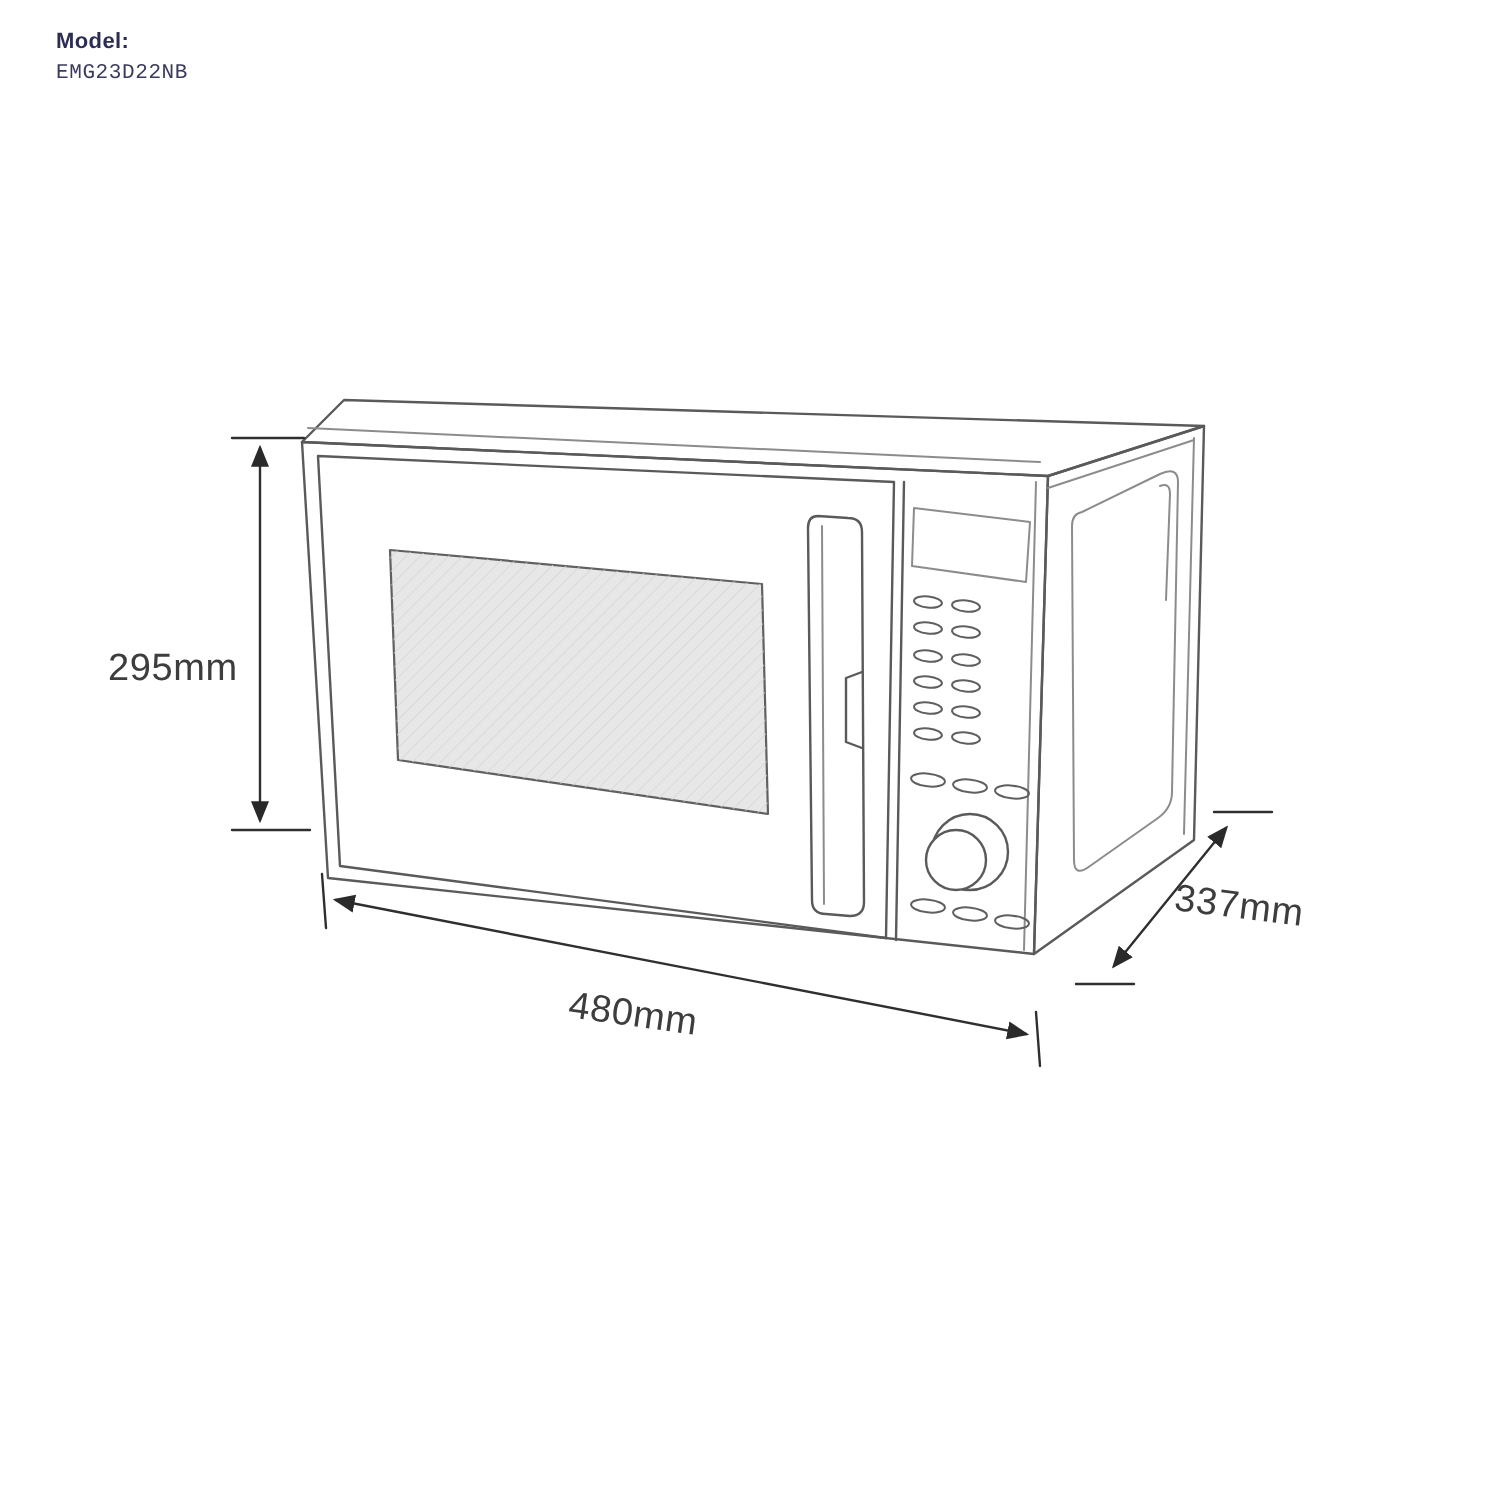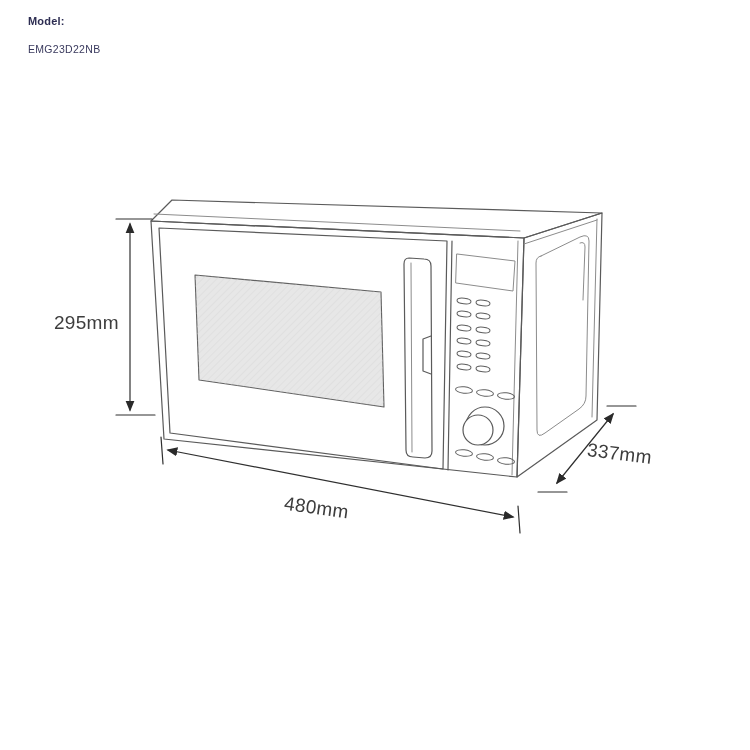--- a/index.html
+++ b/index.html
@@ -8,28 +8,28 @@
     width:750px;height:750px;
     background:#ffffff;
     font-family:"Liberation Sans", sans-serif;
     overflow:hidden;
   }
   .model-block{position:absolute;left:28px;top:15px;line-height:1.25;}
   .model-label{
     font-size:11px;font-weight:bold;color:#2d2d52;letter-spacing:.2px;
   }
   .model-number{
-    font-size:10.5px;color:#3a3a5e;letter-spacing:.3px;margin-top:14px;
+    font-size:10.5px;color:#3a3a5e;letter-spacing:.3px;margin-top:2px;font-family:Liberation Mono, monospace;
   }
   .dim-label{
     position:absolute;
     font-size:19px;color:#3d3d3d;letter-spacing:.3px;
     white-space:nowrap;
   }
-  .dim-height{left:54px;top:312px;}
+  .dim-height{left:54px;top:324px;}
   .dim-width{left:284px;top:497px;transform:rotate(8deg);transform-origin:center;}
   .dim-depth{left:587px;top:443px;transform:rotate(7deg);transform-origin:center;}
   .footer-note{
     position:absolute;left:30px;top:695px;
     font-size:8px;color:#b5b5b5;letter-spacing:.2px;
   }
   svg{position:absolute;left:0;top:0;}
   .ln{stroke:#5a5a5a;stroke-width:1.2;fill:none;stroke-linejoin:round;stroke-linecap:round;}
   .ln-thin{stroke:#8c8c8c;stroke-width:1;fill:none;stroke-linejoin:round;stroke-linecap:round;}
   .ln-fill{stroke:#5a5a5a;stroke-width:1.2;fill:#ffffff;stroke-linejoin:round;}

